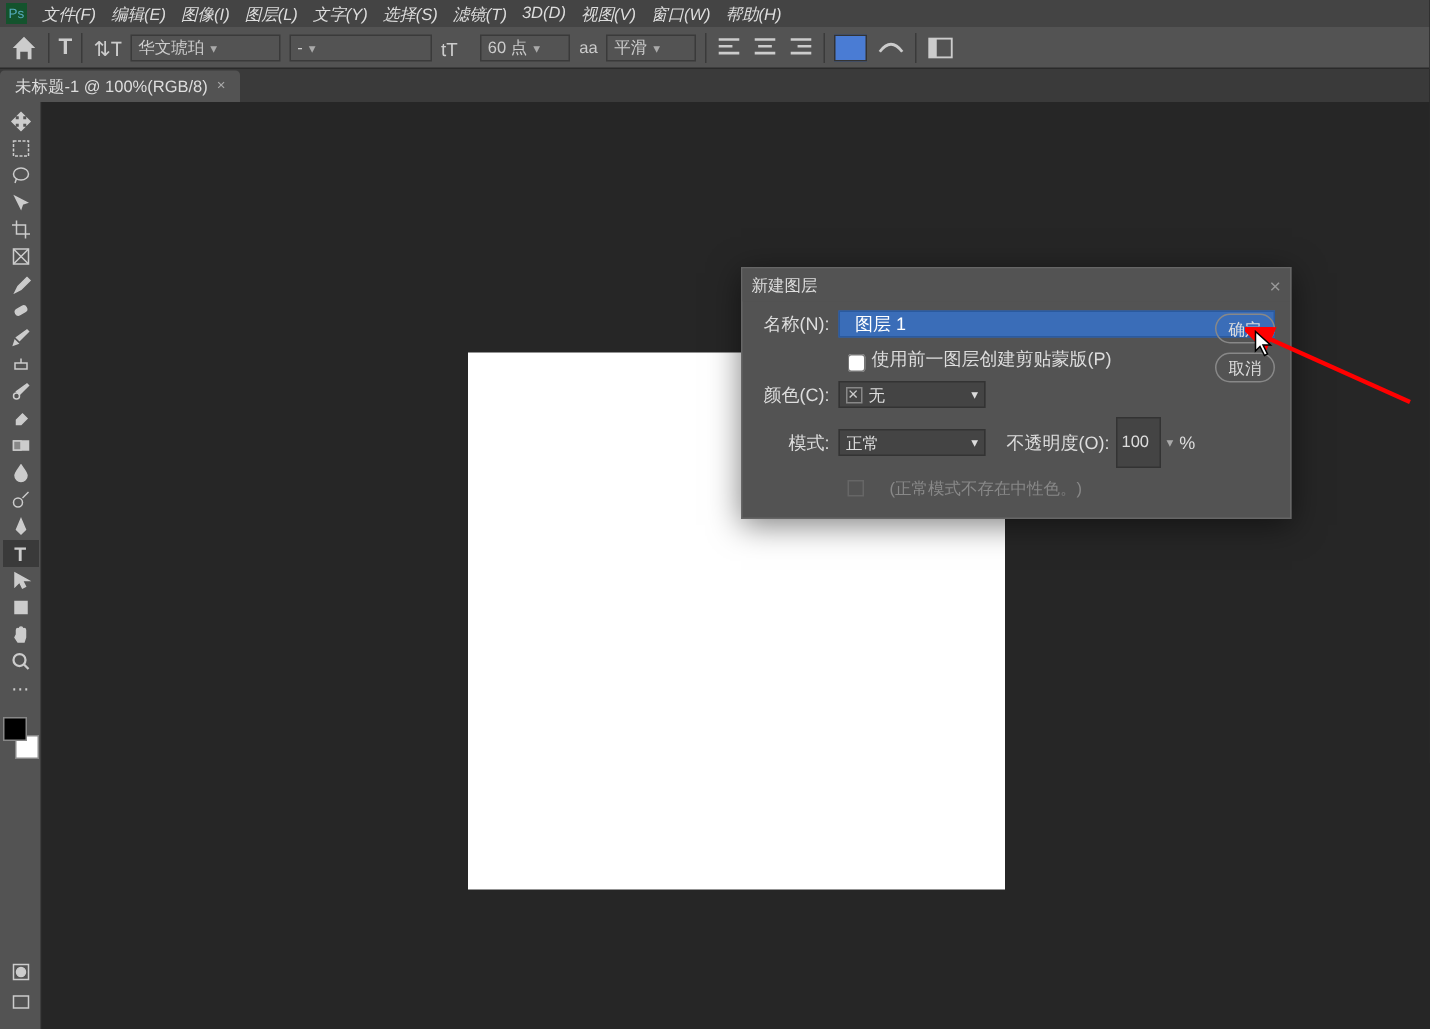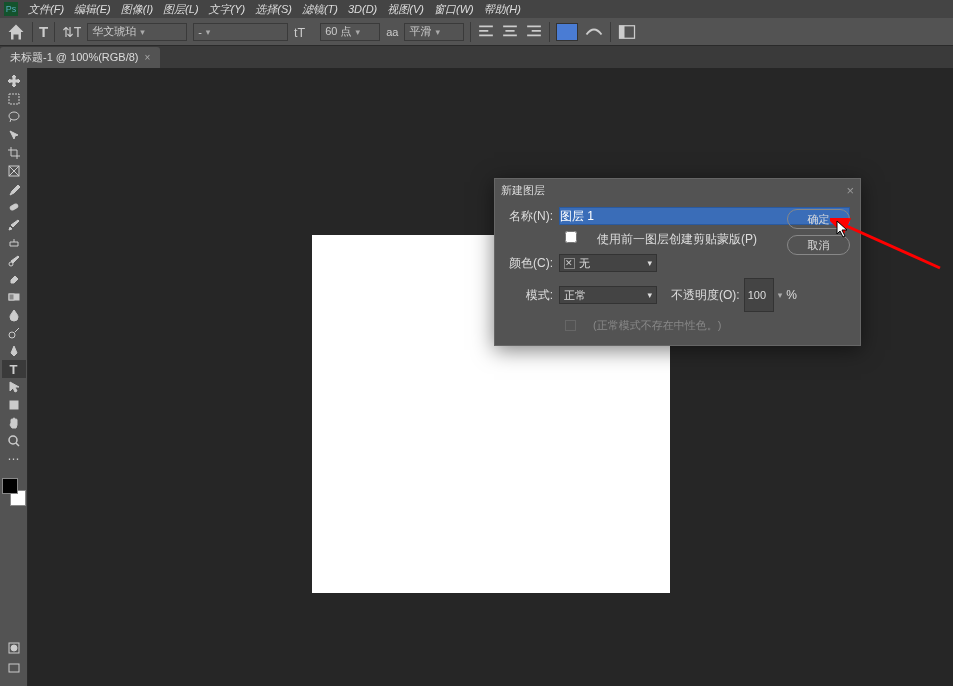--- a/index.html
+++ b/index.html
@@ -46,32 +46,32 @@
 .canvas-area { flex: 1; background: #262626; position: relative; display: flex; align-items: center; justify-content: center; }
 .canvas { background: #fff; width: 358px; height: 358px; margin-top: 74px; }
 
 
 .dialog { position: absolute; left: 494px; top: 178px; width: 367px; background: #535353; border: 1px solid #666; box-shadow: 0 4px 20px rgba(0,0,0,.5); font-size: 12px; color: #ddd; }
 .dialog .titlebar { height: 22px; display: flex; align-items: center; justify-content: space-between; padding: 0 6px; font-size: 11px; background: #535353; }
 .dialog .titlebar .close { color: #999; font-size: 13px; cursor: default; }
 .dialog .body { padding: 6px 10px 12px 10px; }
 .dialog .row { display: flex; align-items: center; margin-bottom: 6px; }
 .dialog .lbl { width: 54px; text-align: right; padding-right: 6px; font-size: 12px; }
-.dialog input[type=text] { flex: 1; background: #3a6db8; border: 1px solid #2a5a9f; color: #fff; font-size: 12px; padding: 1px 0; height: 18px; }
-.dialog .chkrow { padding-left: 60px; display: flex; align-items: flex-start; gap: 20px; margin-bottom: 6px; }
+.dialog input[type=text] { flex: 1; background: #3a6db8; border: 1px solid #2a5a9f; color: #fff; font-size: 12px; padding: 1px 10px; height: 18px; }
+.dialog .chkrow { padding-left: 60px; display: flex; align-items: flex-end; gap: 4px; margin-bottom: 6px; }
 .dialog .chkrow input { width: 12px; height: 12px; }
 .dialog .sel { background: #444; border: 1px solid #333; color: #ddd; font-size: 11px; height: 18px; padding: 0 4px; display: inline-flex; align-items: center; position: relative; }
 .dialog .sel::after { content: "▾"; margin-left: auto; padding-left: 6px; font-size: 9px; }
 .dialog .sel.w98 { width: 98px; }
 .dialog .opac { display: flex; align-items: center; gap: 4px; margin-left: 14px; }
 .dialog .opac input { width: 30px; height: 18px; background: #444; border: 1px solid #333; color: #ddd; font-size: 11px; padding: 16px 3px; }
 .dialog .note { padding-left: 60px; color: #888; font-size: 11px; display: flex; align-items: center; gap: 17px; }
 .dialog .note .chk { width: 11px; height: 11px; border: 1px solid #666; }
 .dialog .btns { position: absolute; right: 10px; top: 30px; display: flex; flex-direction: column; gap: 6px; }
-.dialog .btn { width: 63px; height: 20px; border: 1px solid #888; border-radius: 10px; display: flex; align-items: center; justify-content: center; font-size: 11px; color: #ddd; cursor: default; }
+.dialog .btn { width: 40px; height: 20px; border: 1px solid #888; border-radius: 10px; display: flex; align-items: center; justify-content: center; font-size: 11px; color: #ddd; cursor: default; }
 
 
 .arrow { position: absolute; left: 830px; top: 218px; pointer-events: none; }
 
 
 .cursor { position: absolute; left: 836px; top: 220px; pointer-events: none; }
 </style>
 </head>
 <body>
 

